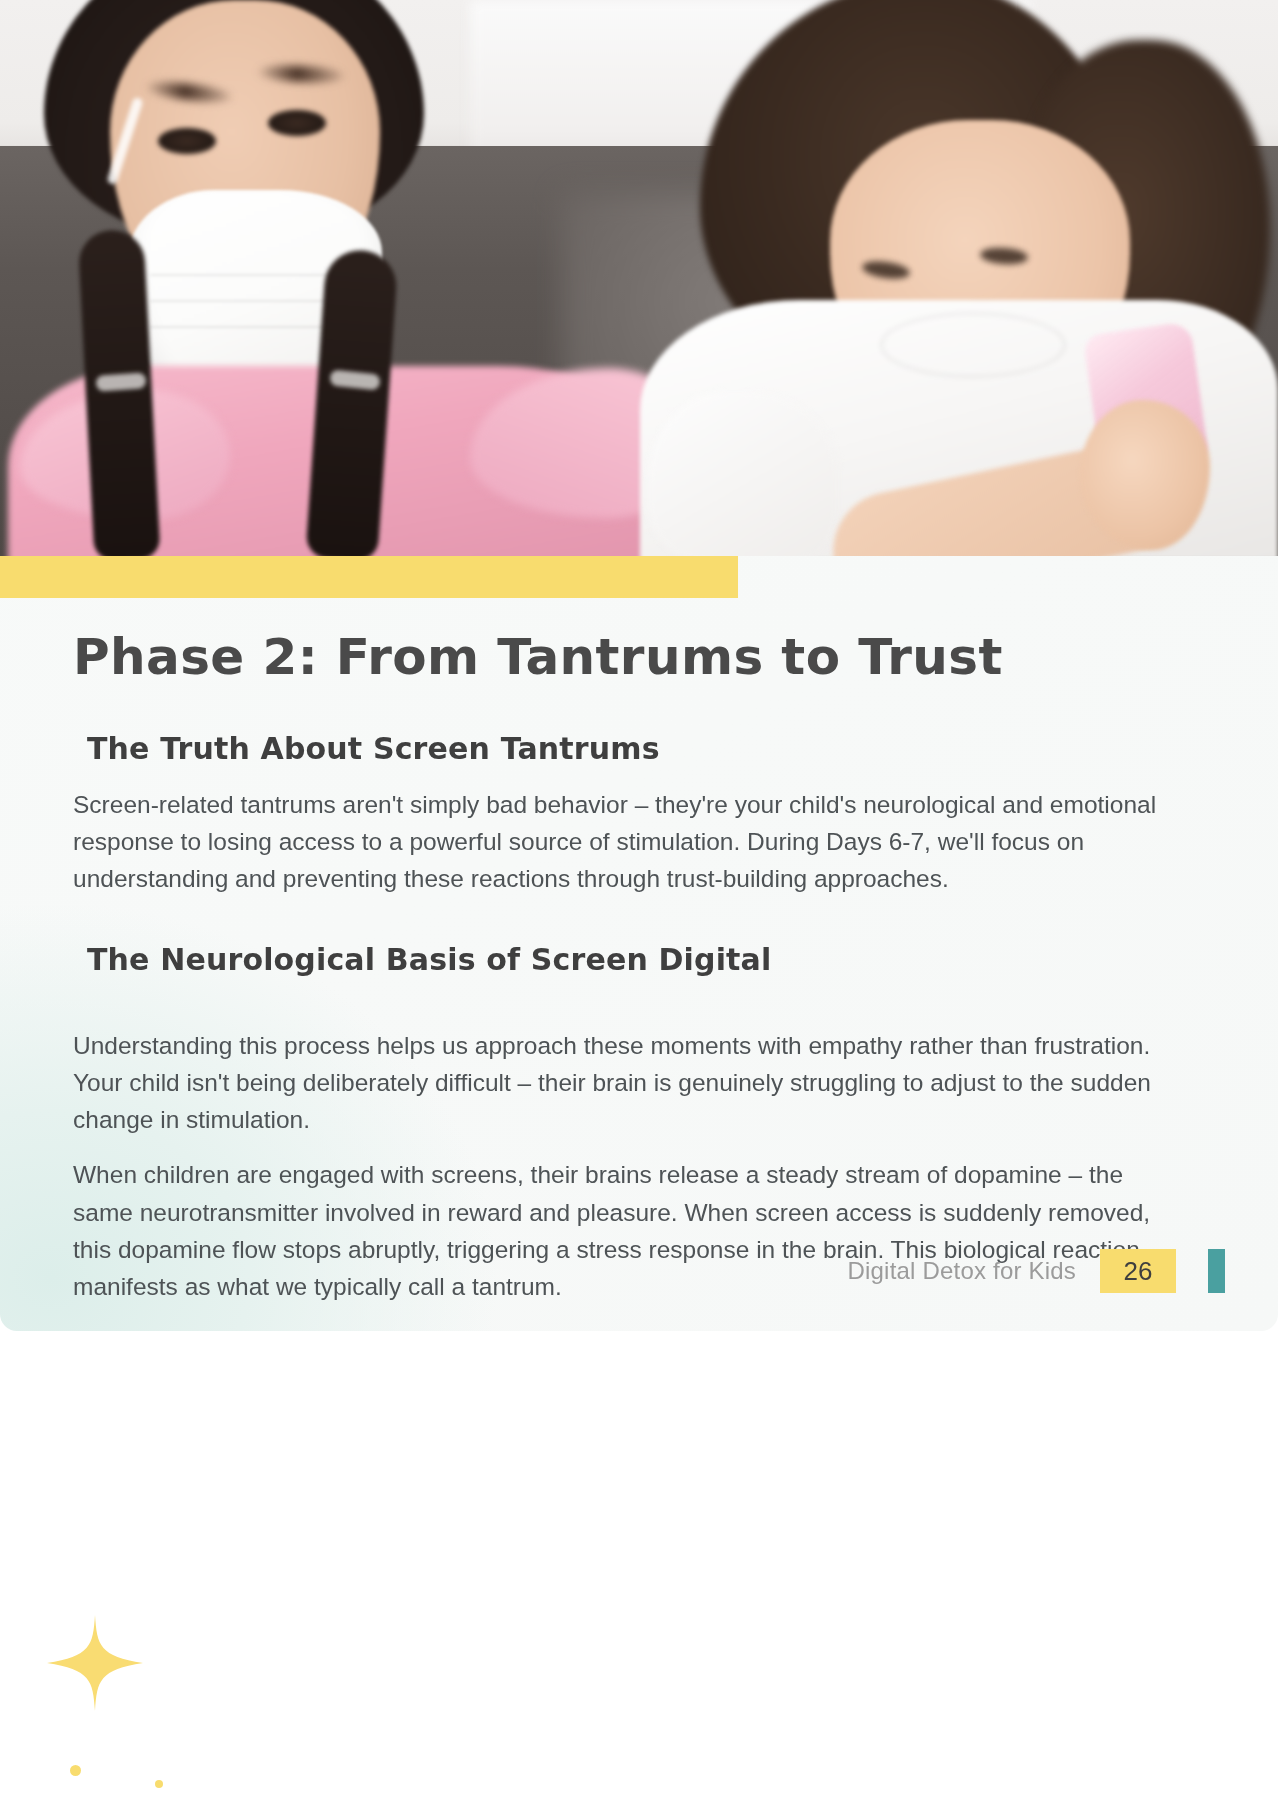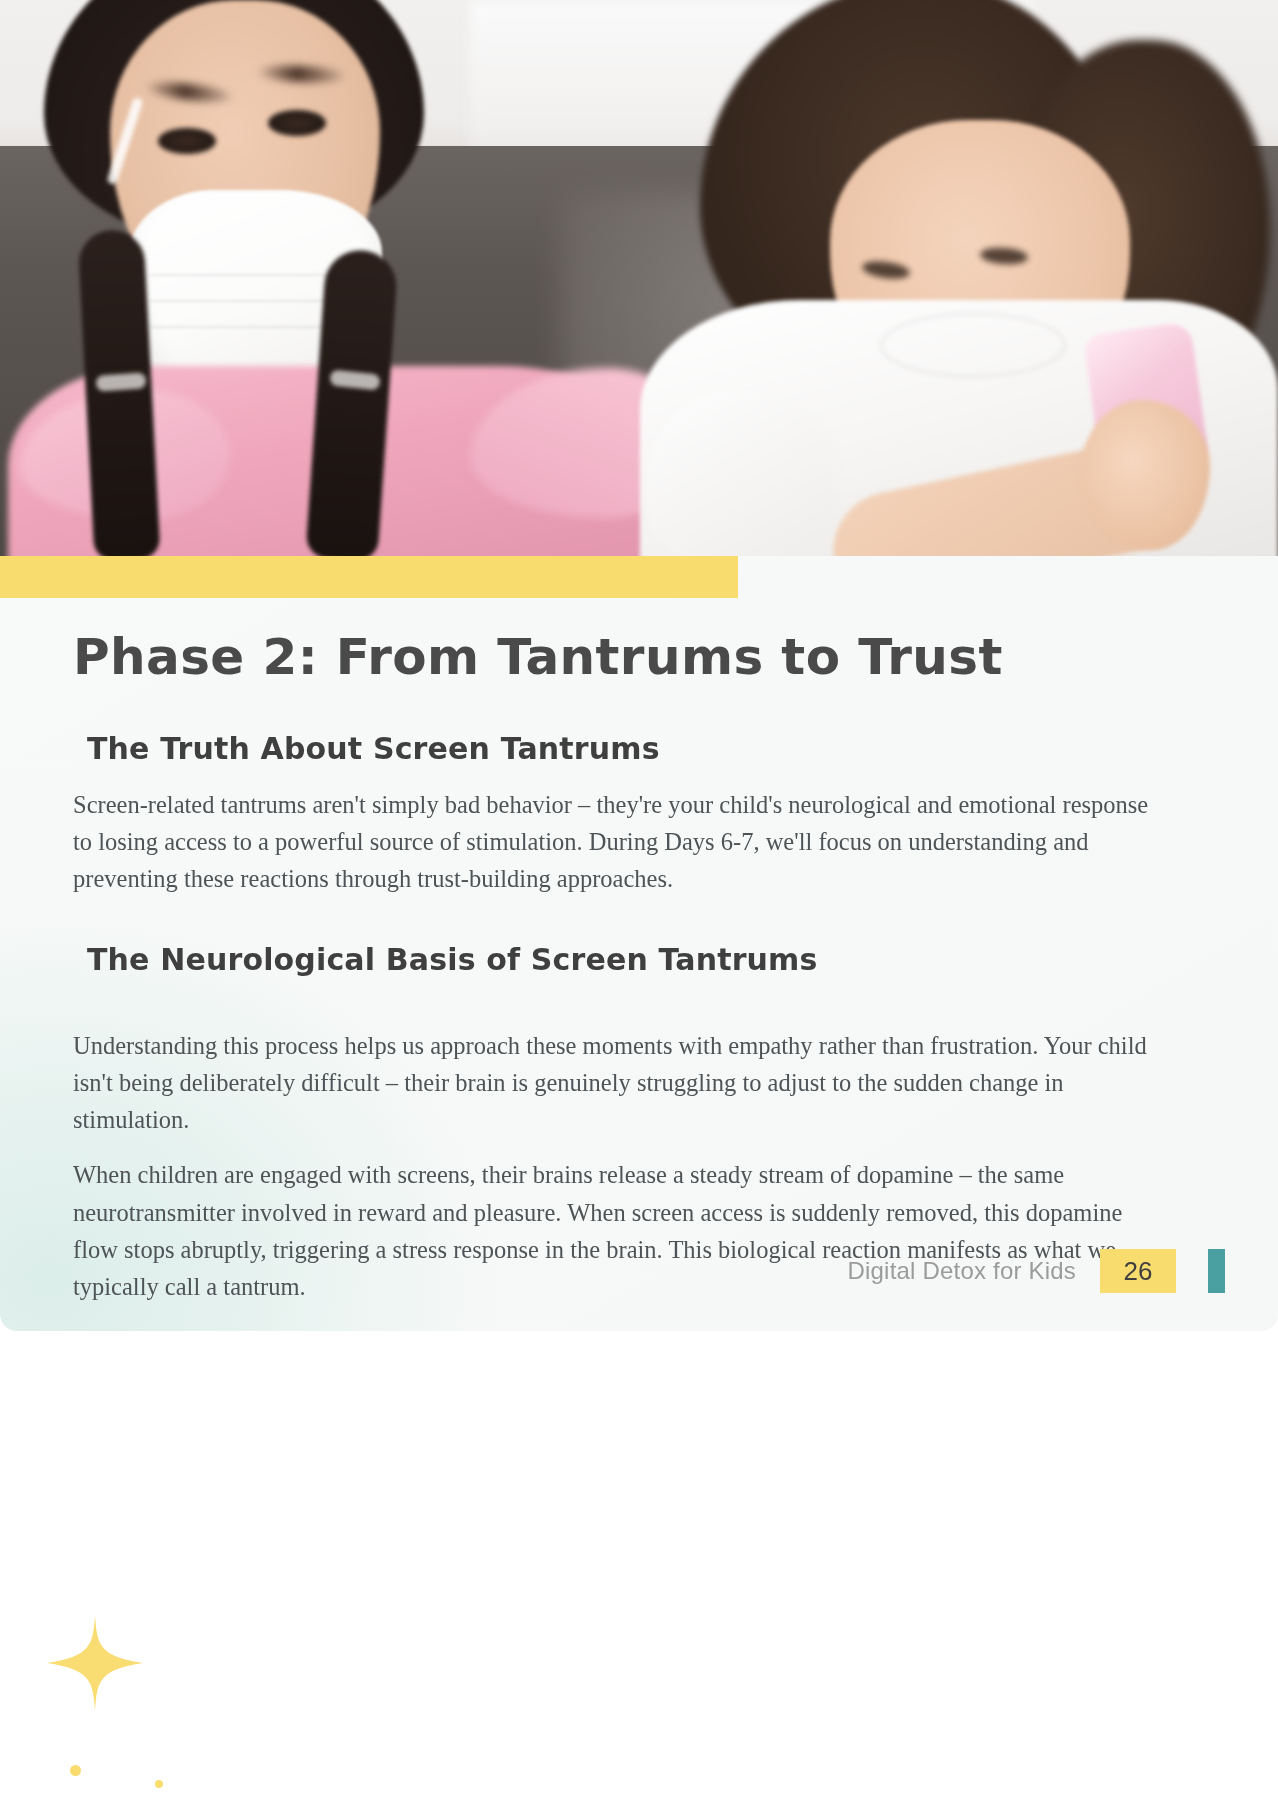--- a/index.html
+++ b/index.html
@@ -293,21 +293,21 @@
     margin: 44px 0 0 14px;
     font-family: "DejaVu Sans", sans-serif;
     font-size: 30px;
     font-weight: bold;
     letter-spacing: .15px;
     color: #3f3f3f;
     line-height: 1.25;
   }
   .body-text {
     margin: 18px 0 0 0;
-    font-family: Liberation Serif, serif;
+    font-family: Liberation Sans, sans-serif;
     font-size: 24.5px;
     line-height: 1.52;
     color: #4e5356;
     max-width: 1098px;
   }
   .body-text.spaced { margin-top: 48px; }
 
   
   .sparkle {
     position: absolute;
@@ -407,21 +407,21 @@
 
   <div class="content">
 
     <h1 class="page-title" style="color: rgb(74, 74, 74);">Phase 2: From Tantrums to Trust</h1>
 
 
     <h3 class="section-heading">The Truth About Screen Tantrums</h3>
 
     <p class="body-text" style="color: rgb(78, 83, 86);">Screen-related tantrums aren't simply bad behavior – they're your child's neurological and emotional response to losing access to a powerful source of stimulation. During Days 6-7, we'll focus on understanding and preventing these reactions through trust-building approaches.</p>
 
-    <h3 class="section-heading">The Neurological Basis of Screen Tantrums</h3>
+    <h3 class="section-heading">The Neurological Basis of Screen Digital</h3>
 
     <p class="body-text spaced" style="color: rgb(78, 83, 86);">Understanding this process helps us approach these moments with empathy rather than frustration. Your child isn't being deliberately difficult – their brain is genuinely struggling to adjust to the sudden change in stimulation.</p>
 
     <p class="body-text" style="color: rgb(78, 83, 86);">When children are engaged with screens, their brains release a steady stream of dopamine – the same neurotransmitter involved in reward and pleasure. When screen access is suddenly removed, this dopamine flow stops abruptly, triggering a stress response in the brain. This biological reaction manifests as what we typically call a tantrum.</p>
   </div>
 
   <svg class="sparkle" viewBox="0 0 100 100">
     <path d="M50 0 C52 32 55 43 100 50 C55 57 52 68 50 100 C48 68 45 57 0 50 C45 43 48 32 50 0 Z" fill="#F9DC72"></path>
   </svg>
   <div class="dot d1" style="background: rgb(248, 220, 110);"></div>

